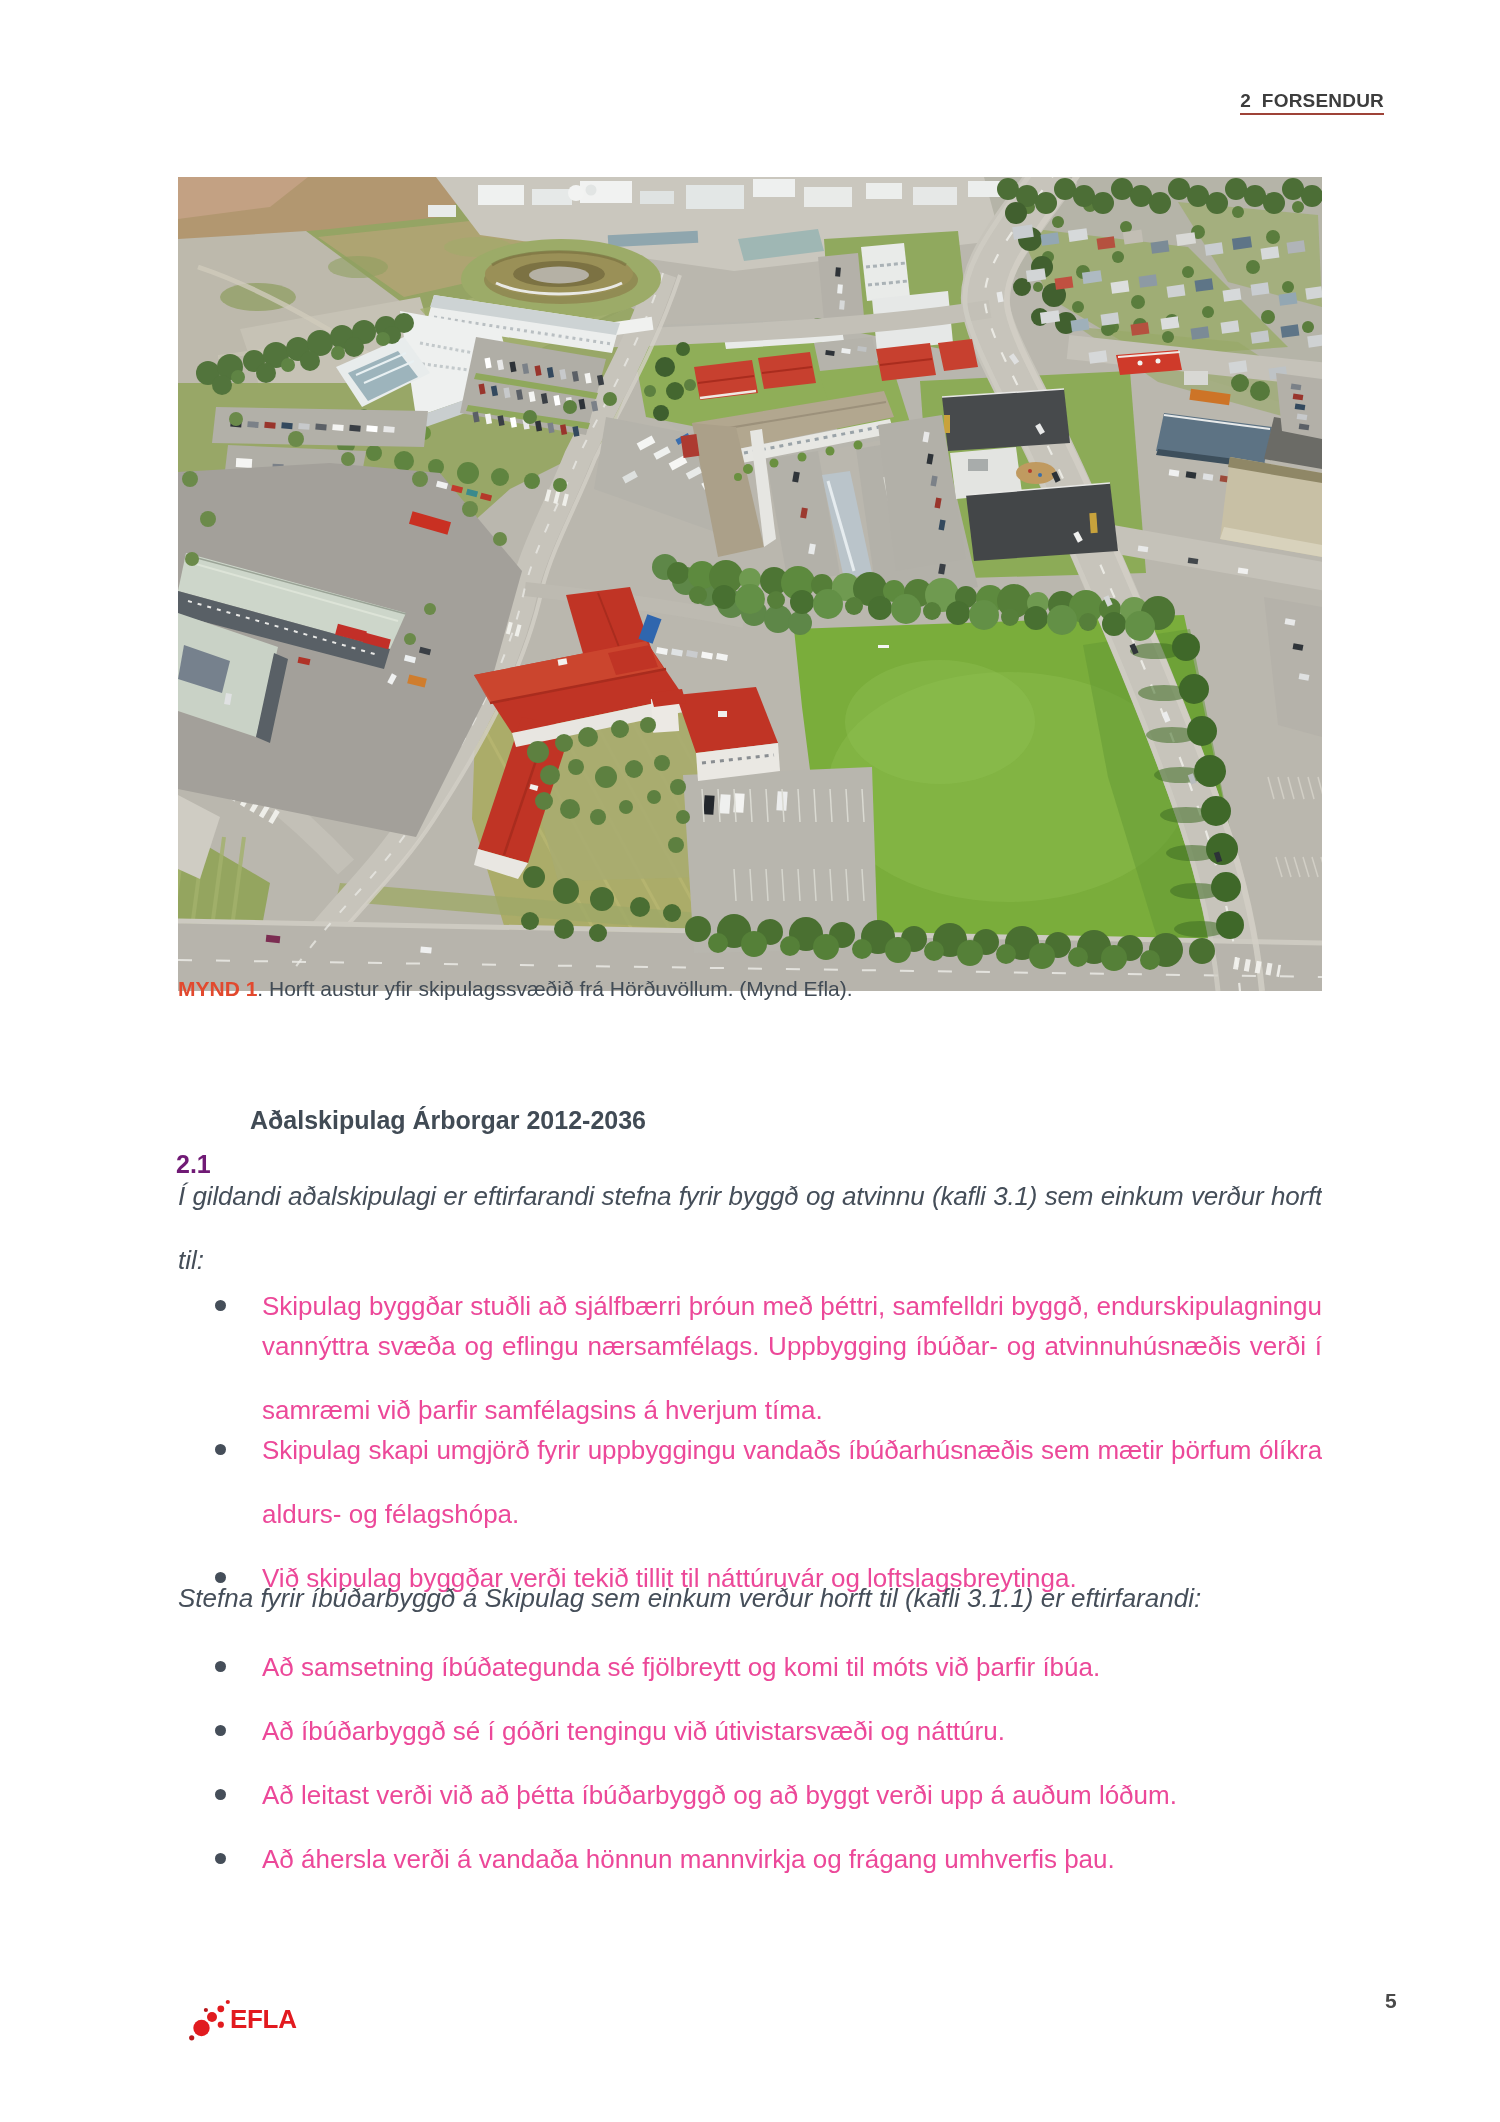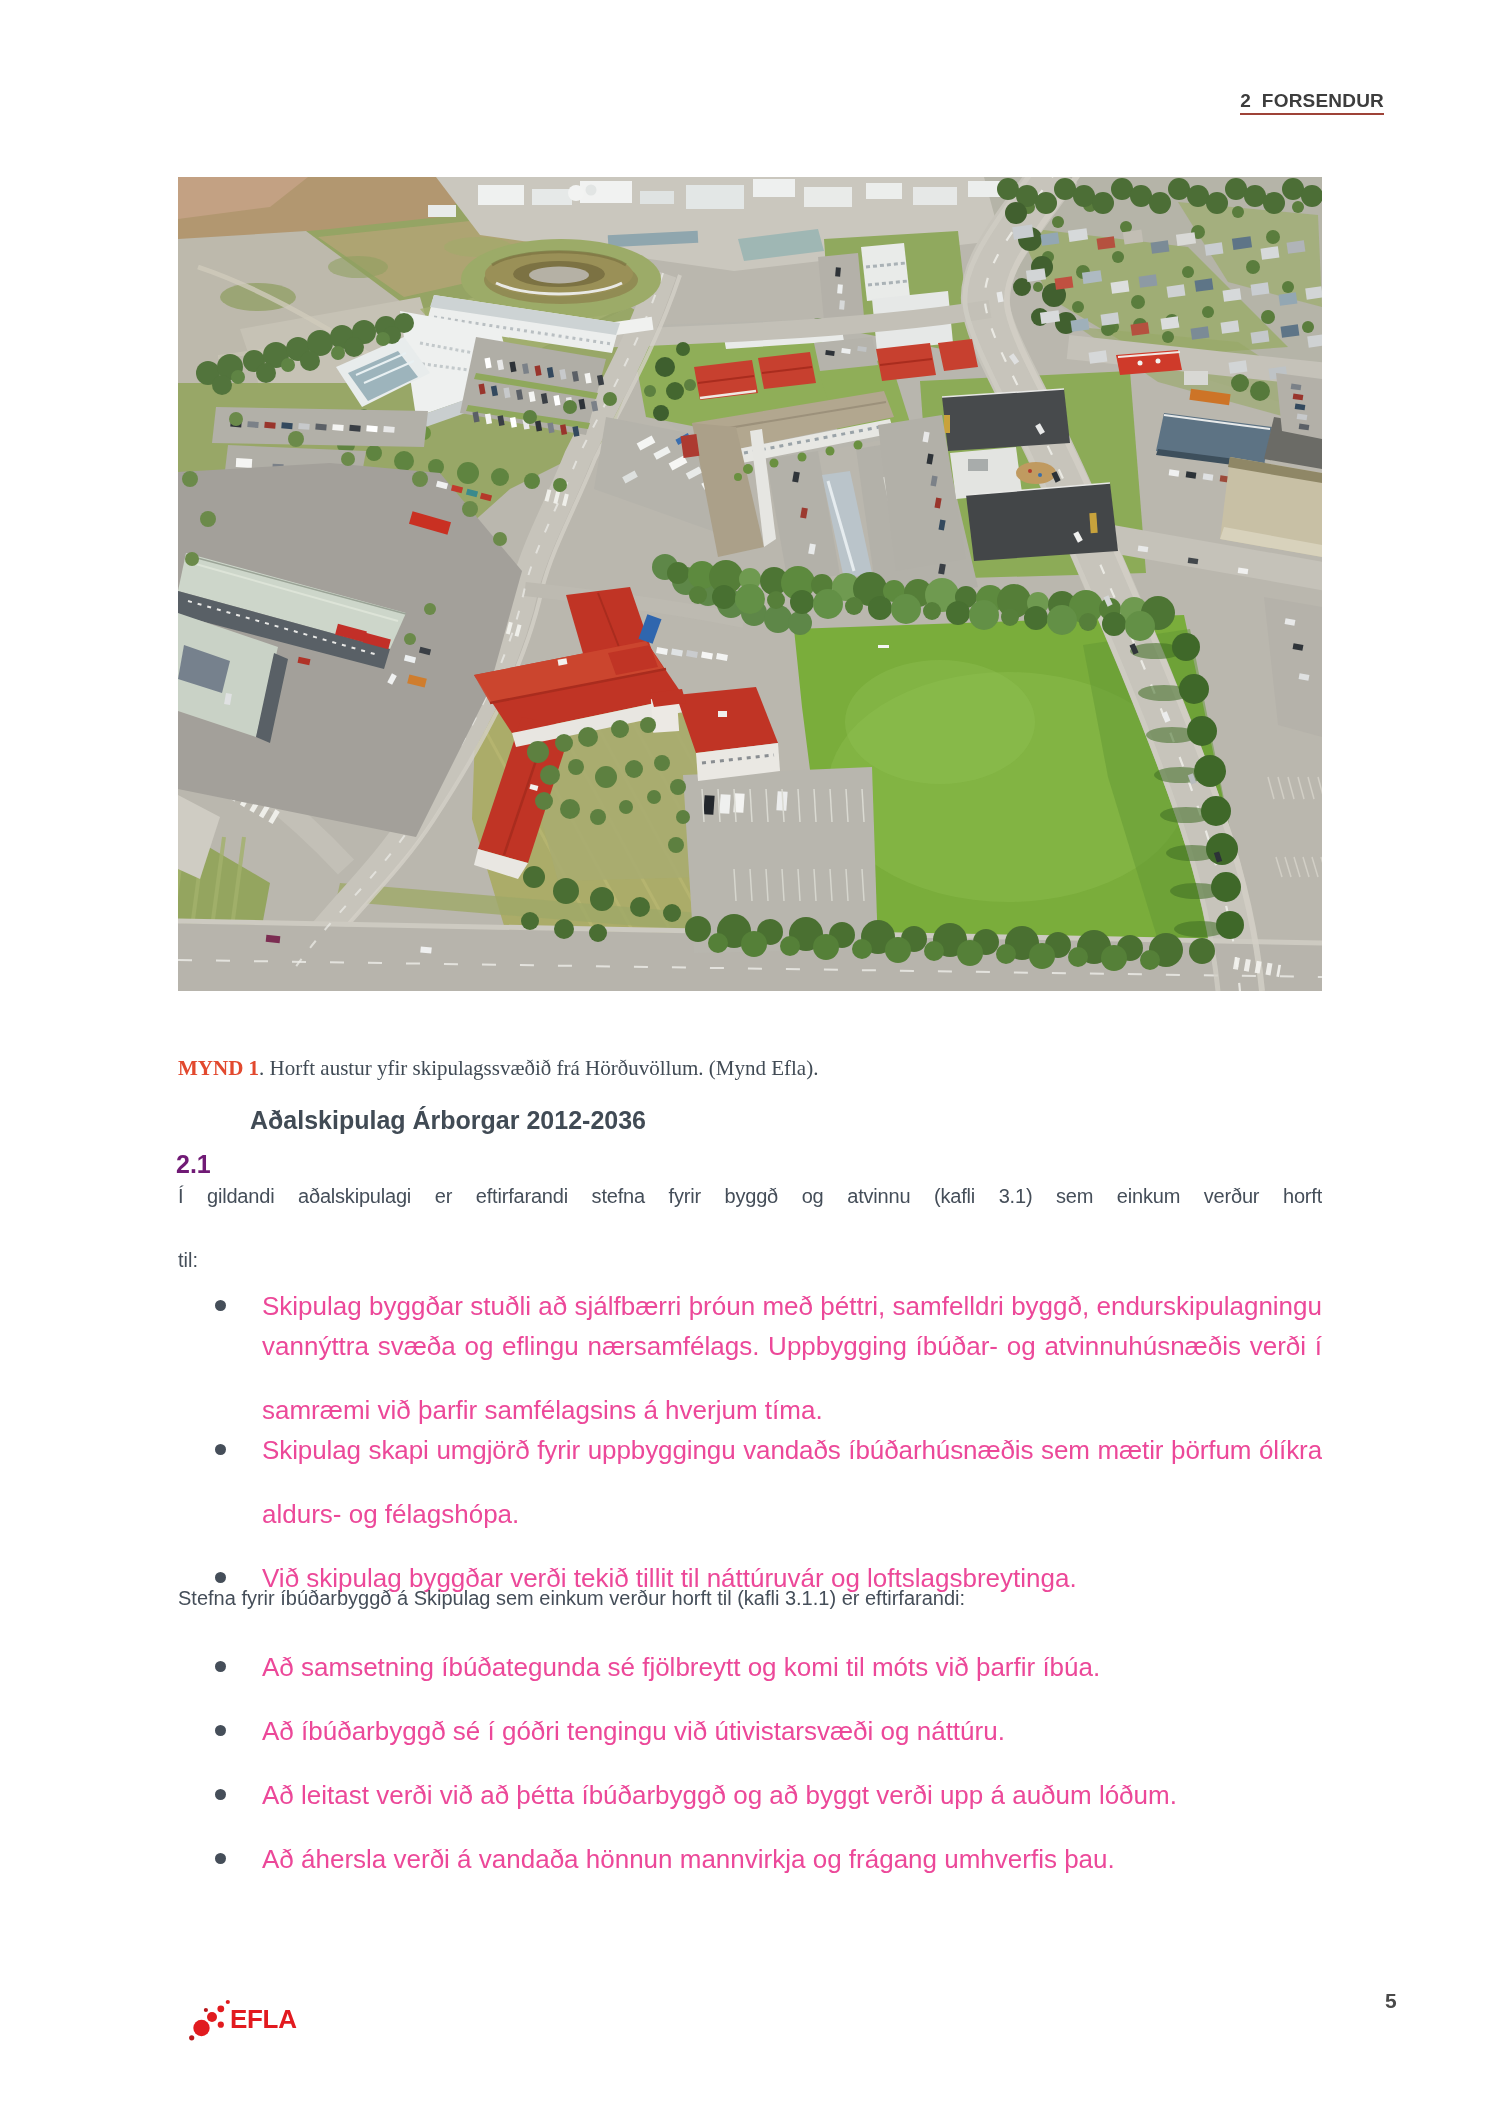--- a/index.html
+++ b/index.html
@@ -1,25 +1,25 @@
 <!DOCTYPE html>
 <html><head>
 <meta charset="utf-8">
 <style>
   html,body{margin:0;padding:0;background:#ffffff;}
   .page{position:relative;width:1500px;height:2122px;background:#ffffff;overflow:hidden;
         font-family:"Liberation Sans",sans-serif;}
   .hdr{position:absolute;top:90px;right:116px;font-size:19px;font-weight:bold;color:#3d3d3d;
        letter-spacing:0.2px;border-bottom:2.5px solid #9e4338;padding-bottom:1px;}
-  .caption{position:absolute;left:178px;top:1056px;font-size:21px;color:#414b55;font-family:Liberation Serif, serif;}
+  .caption{position:absolute;left:178px;top:977px;font-size:21px;color:#414b55;}
   .caption b{color:#e2492e;}
   .h21{position:absolute;left:176px;top:1106px;font-size:25px;font-weight:bold;color:#414b55;}
   .h21 .num{color:#701a75;position:absolute;left:0;top:8px;margin-top:36px;}
   .h21 .txt{margin-left:74px;}
-  .body{position:absolute;left:178px;width:1144px;font-size:20px;line-height:40px;color:#454e59;}
+  .body{position:absolute;left:178px;width:1144px;font-size:26px;line-height:40px;color:#454e59;font-style:italic;}
   .jl{text-align:justify;text-align-last:justify;height:40px;overflow:hidden;}
   .ll{text-align:left;height:40px;overflow:hidden;margin-top:24px;}
   .bullets{position:absolute;left:178px;width:1144px;font-size:26px;line-height:40px;color:#ec4899;}
   .li{position:relative;padding-left:84px;}
   .li::before{content:"";position:absolute;left:37px;top:14px;width:11px;height:11px;border-radius:50%;background:#454e59;}
   .li .jl,.li .ll{width:1060px;}
   .pgnum{position:absolute;left:1385px;top:1989px;font-size:21px;font-weight:bold;color:#4a4a4a;}
   .efla{position:absolute;left:186px;top:1993px;}
 </style>
 </head>

